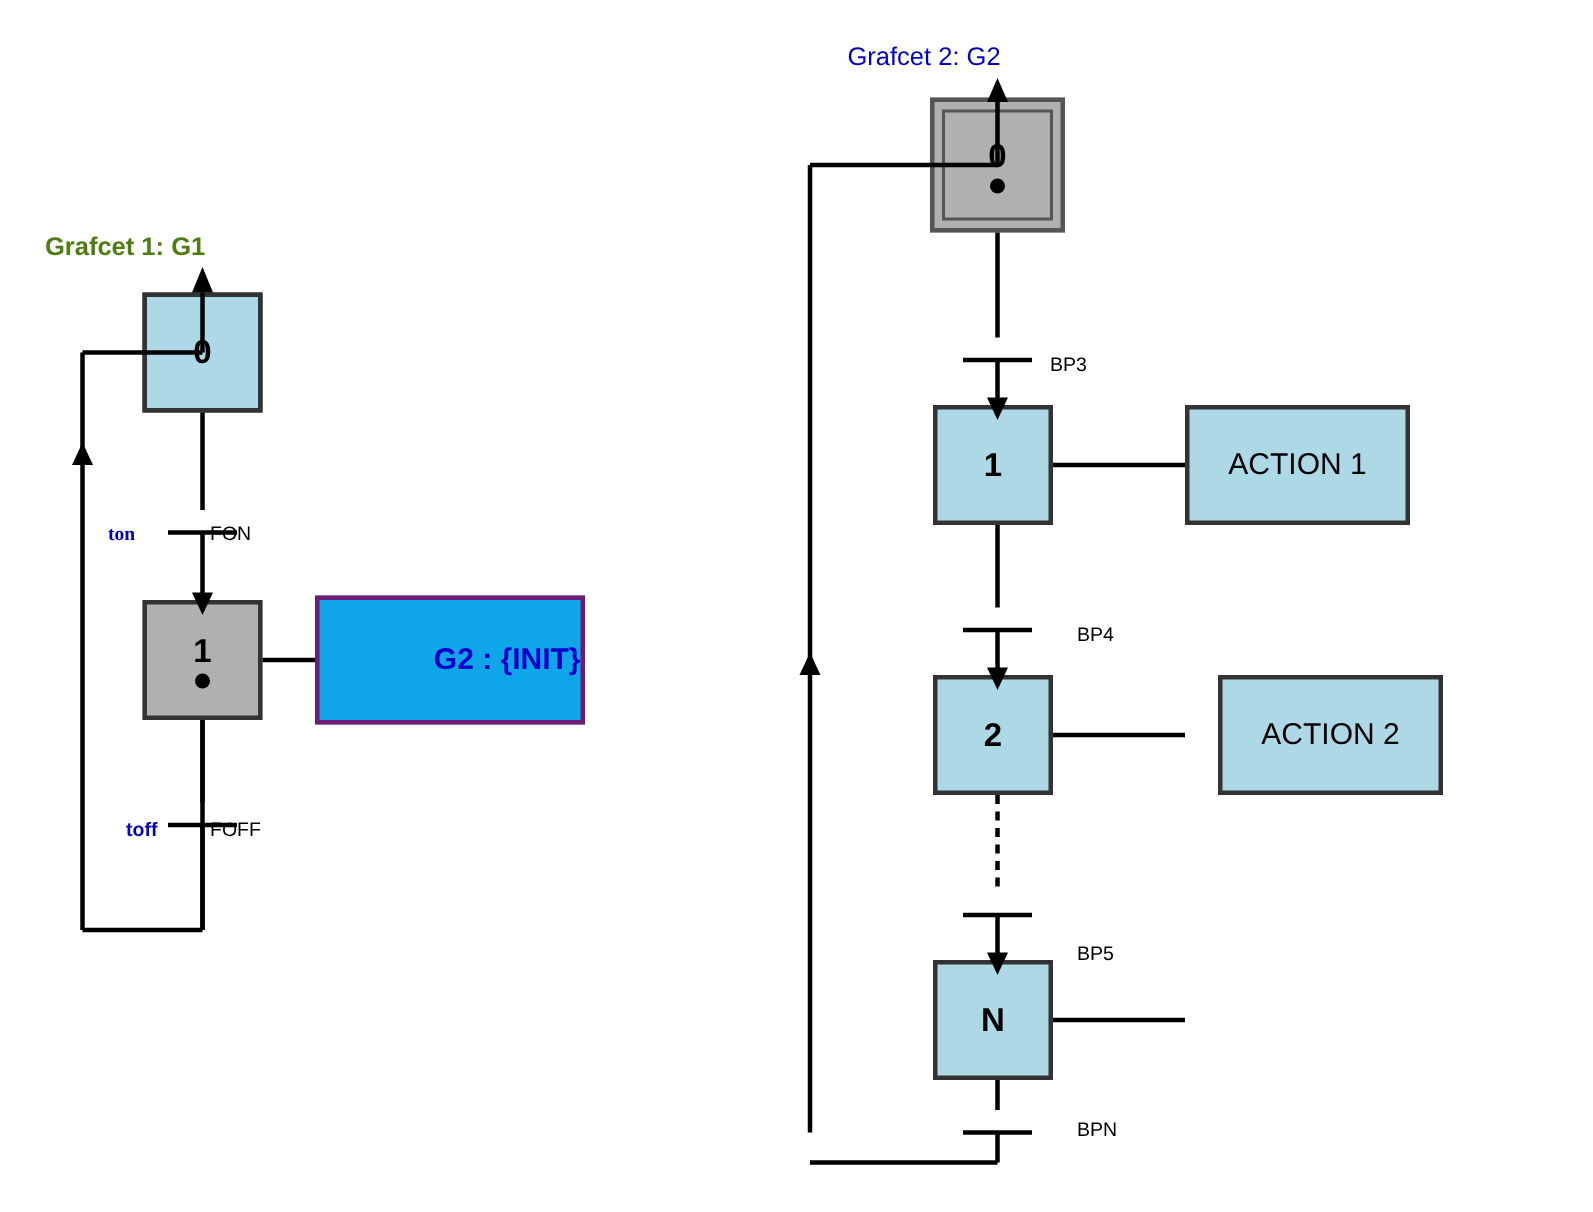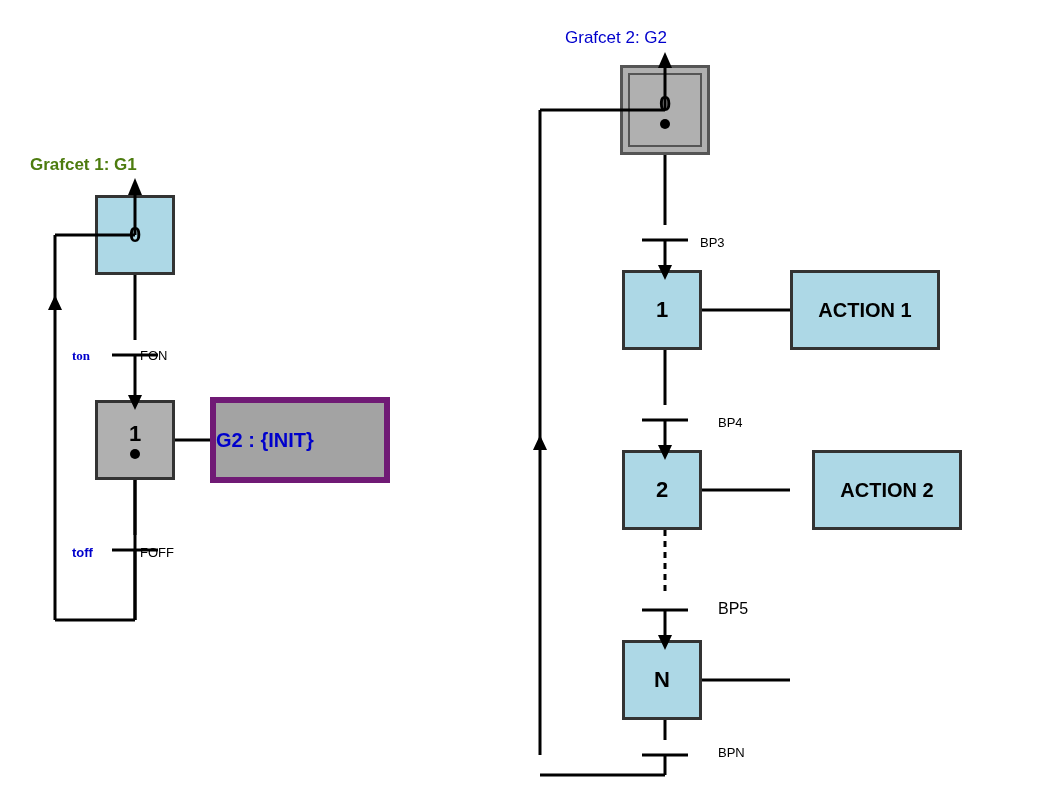--- a/index.html
+++ b/index.html
@@ -77,25 +77,25 @@
       margin-top: 2px;
     }
 
     
     .g2-action-box {
       position: absolute;
       top: 397px;
       left: 210px;
       width: 180px;
       height: 86px;
-      background: #a3a3a3;
-      border: 6px solid #701a75;
-      display: flex;
-      align-items: center;
-      justify-content: flex-start;
+      background: #0ea5e9;
+      border: 3px solid #701a75;
+      display: flex;
+      align-items: center;
+      justify-content: flex-end;
     }
     .g2-action-label {
       color: #0000cc;
       font-weight: bold;
       font-size: 20px;
     }
 
     
     .g1-ton-label {
       position: absolute;
@@ -109,21 +109,21 @@
     .g1-fon-label {
       position: absolute;
       top: 348px;
       left: 140px;
       color: #000;
       font-size: 13px;
     }
     .g1-toff-label {
       position: absolute;
       top: 545px;
-      left: 72px;
+      left: 84px;
       color: #0000cc;
       font-size: 13px;
       font-weight: bold;
     }
     .g1-foff-label {
       position: absolute;
       top: 545px;
       left: 140px;
       color: #000;
       font-size: 13px;
@@ -223,31 +223,31 @@
     .action-box {
       position: absolute;
       width: 150px;
       height: 80px;
       background: #add8e6;
       border: 3px solid #333;
       display: flex;
       align-items: center;
       justify-content: center;
       font-size: 20px;
-      font-weight: bold;
+      font-weight: normal;
       color: #000;
     }
     .action1 { top: 270px; left: 790px; }
     .action2 { top: 450px; left: 812px; }
     .actionN { top: 640px; left: 790px; }
 
     
     .g2-bp3 { position: absolute; top: 235px; left: 700px; font-size: 13px; color: #000; }
     .g2-bp4 { position: absolute; top: 415px; left: 718px; font-size: 13px; color: #000; }
-    .g2-bp5 { position: absolute; top: 600px; left: 718px; font-size: 16px; color: #000; }
+    .g2-bp5 { position: absolute; top: 628px; left: 718px; font-size: 13px; color: #000; }
     .g2-bpn { position: absolute; top: 745px; left: 718px; font-size: 13px; color: #000; }
 
   </style>
 </head>
 <body>
 
 <div class="diagram-container">
 
   <div class="g1-title">Grafcet 1: G1</div>
 

